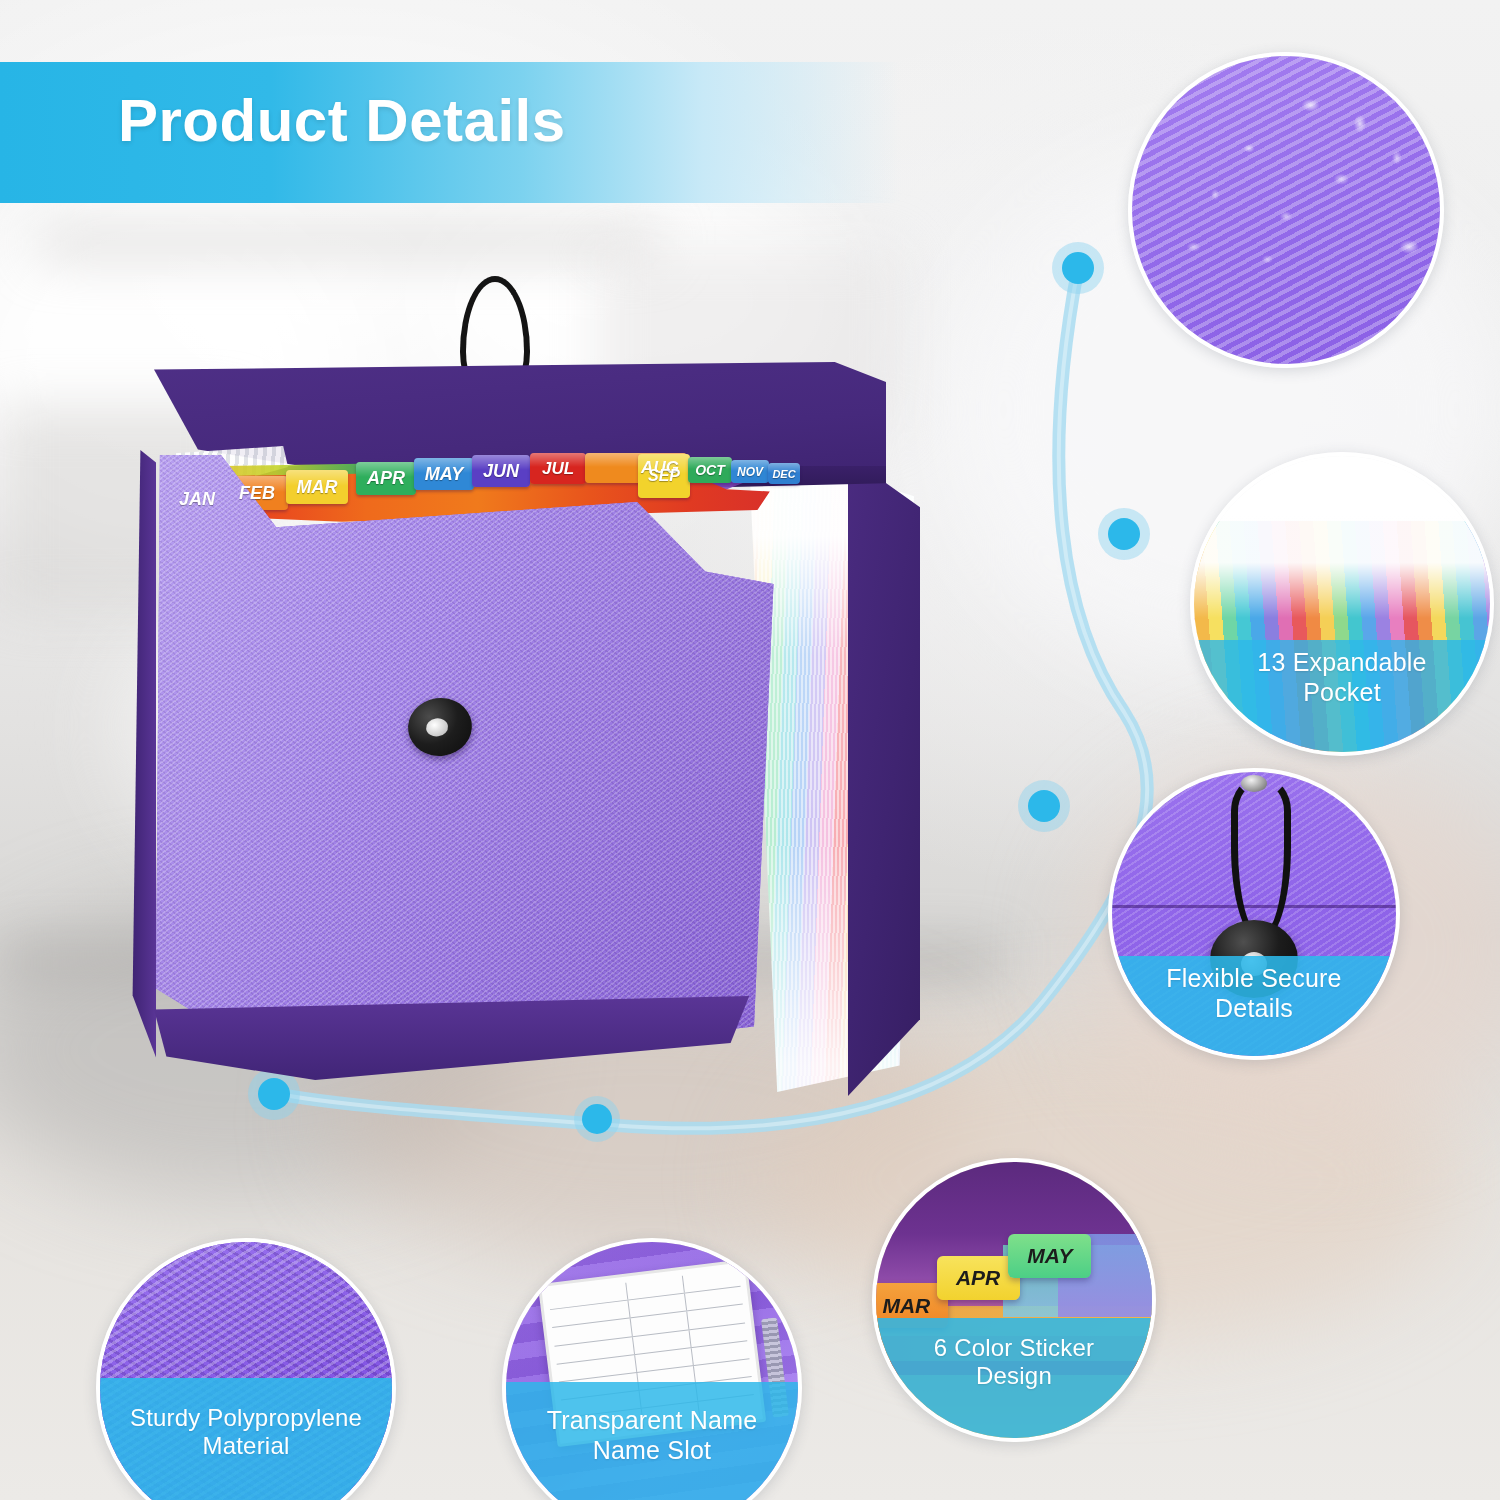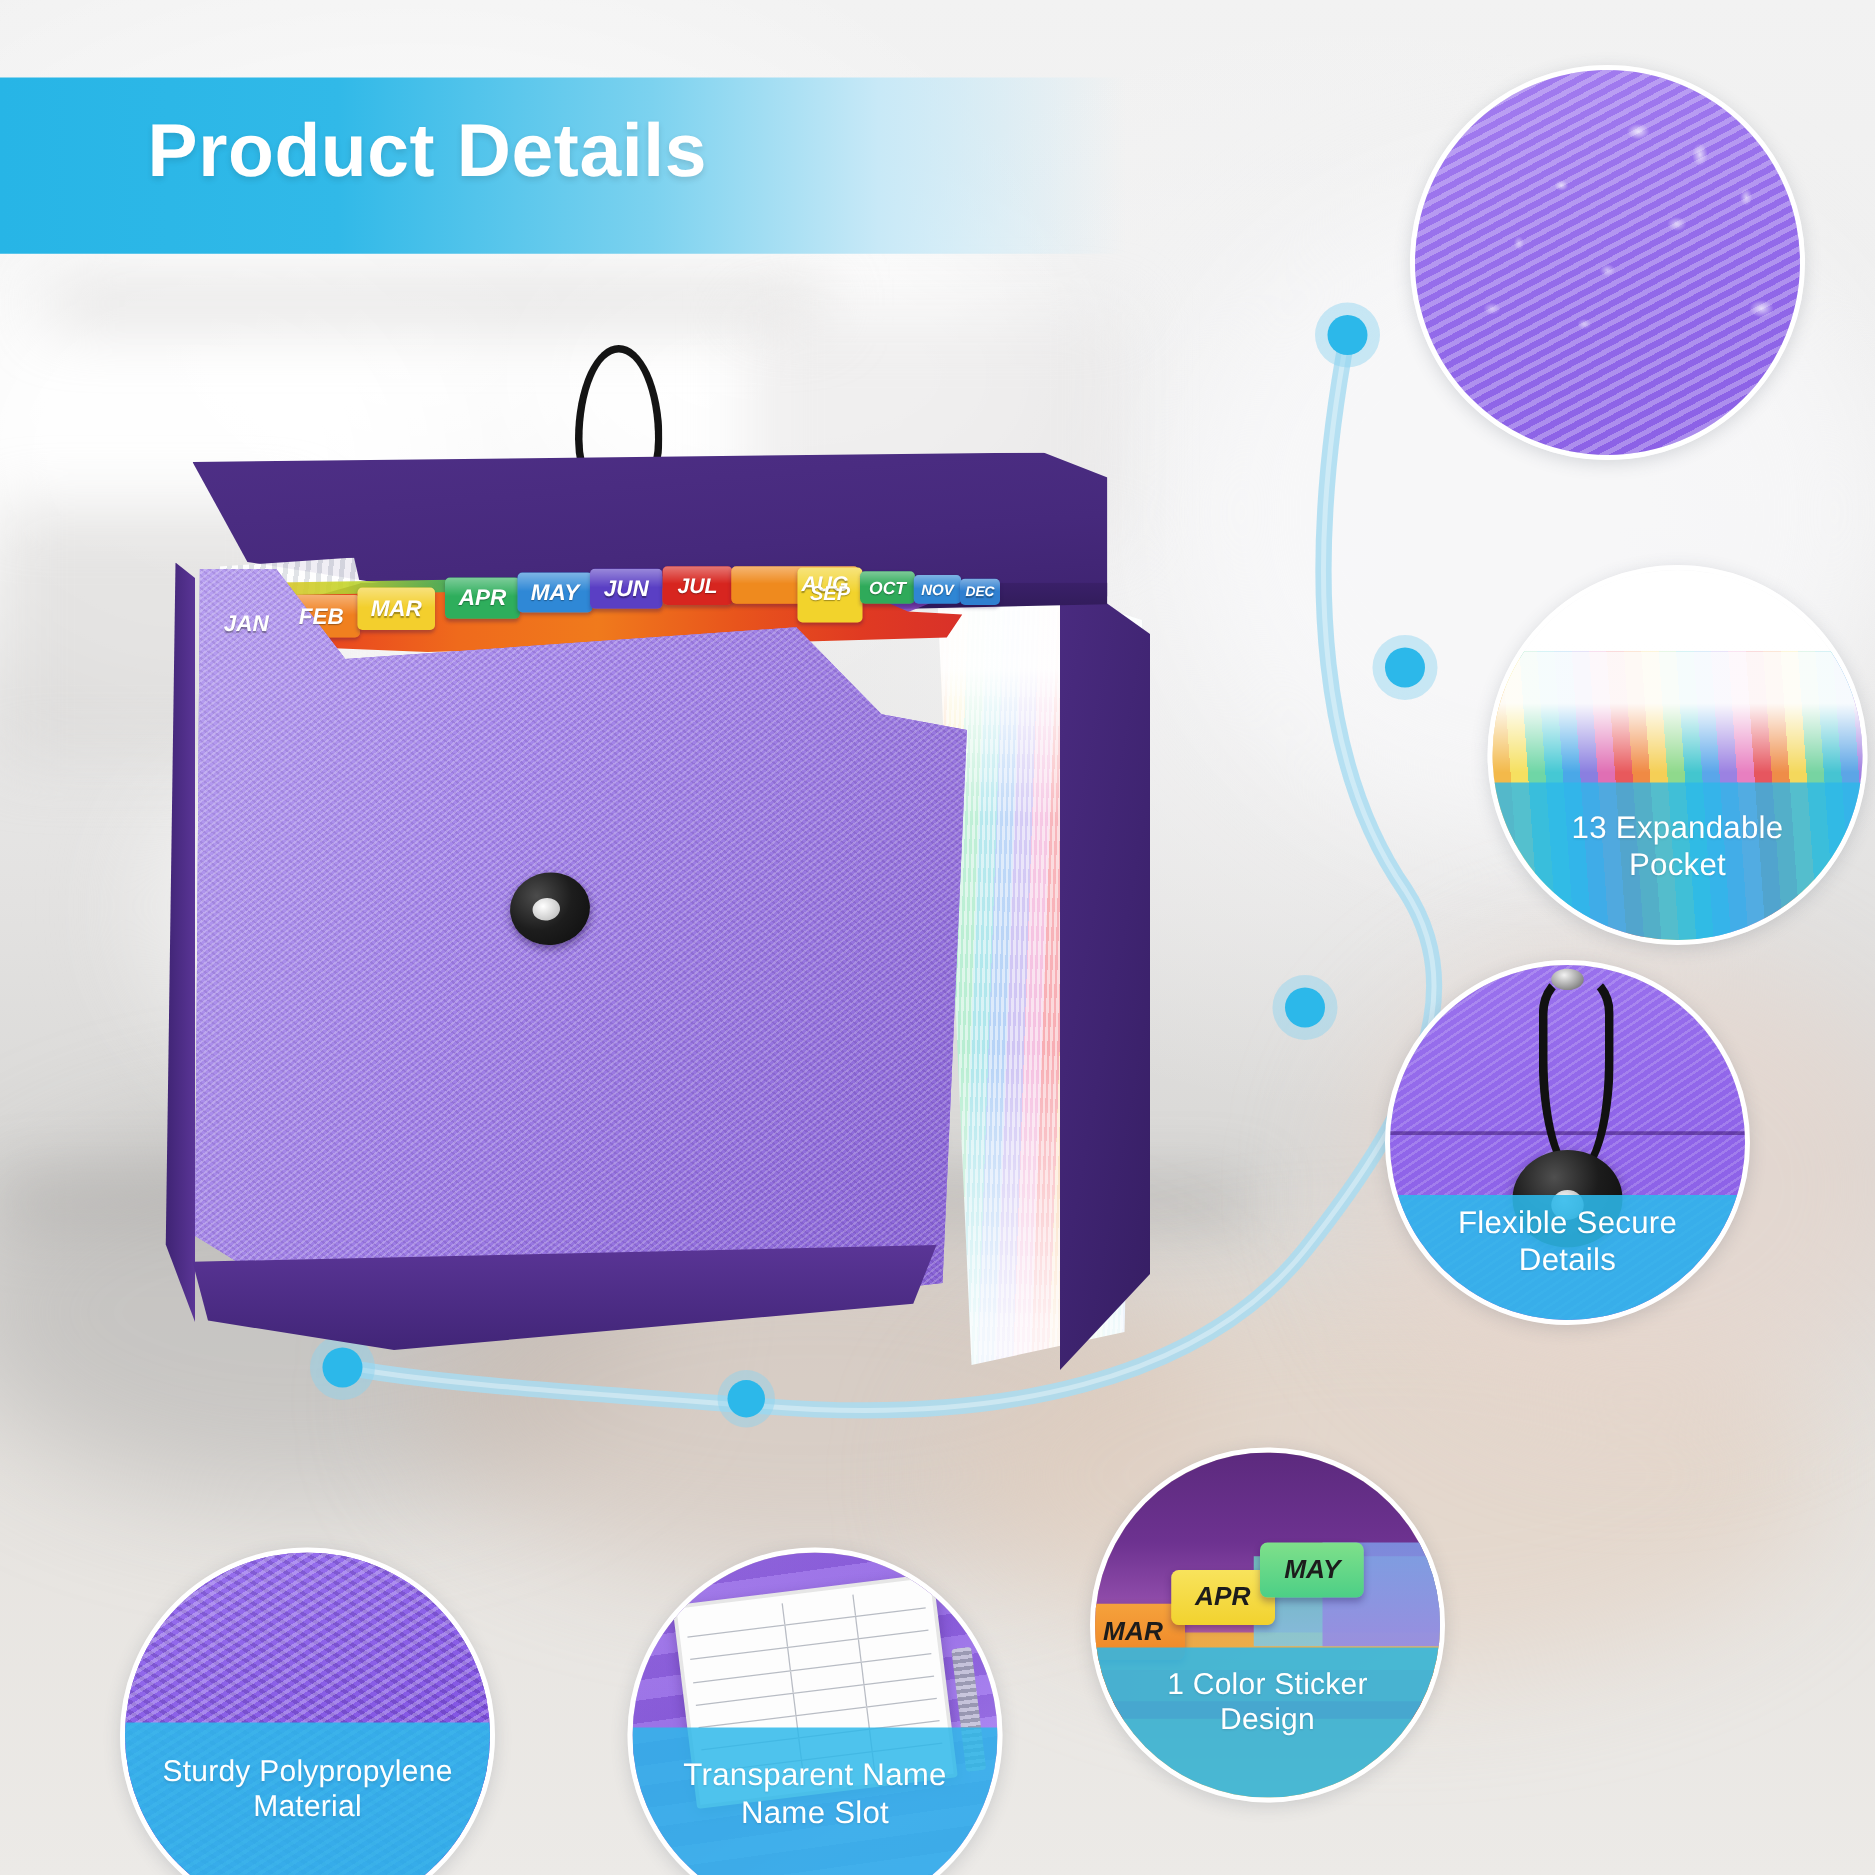--- a/index.html
+++ b/index.html
@@ -347,21 +347,21 @@
   </div>
 
   <div class="bubble" style="left:1128px;top:52px;width:308px;height:308px;">
     <div class="bub-photo tex-drops"></div>
   </div>
 
   <div class="bubble" style="left:1190px;top:452px;width:296px;height:296px;">
     <div class="bub-photo" style="background:linear-gradient(180deg,#ffffff 0 20%, #f4f4f6 100%);">
       <div style="position:absolute;left:-6%;right:-6%;top:22%;bottom:0;" class="tex-rainbow"></div>
     </div>
-    <div class="bub-cap" style="height:104px;padding-top:22px;font-size:25px;background:rgba(44,184,234,0.80);">
+    <div class="bub-cap" style="height:104px;padding-top:8px;font-size:25px;background:rgba(44,184,234,0.80);">
       <span>13 Expandable</span>
       <span>Pocket</span>
     </div>
   </div>
 
   <div class="bubble" style="left:1108px;top:768px;width:284px;height:284px;">
     <div class="bub-photo tex-plainpurple">
       <div class="bk-seam"></div>
       <div class="bk-cord"></div>
       <div class="bk-eyelet"></div>
@@ -380,21 +380,21 @@
       <div class="st-stripe" style="top:52%;height:12%;background:linear-gradient(92deg,#f0a93c,#f3c04a);opacity:.9;"></div>
       <div class="st-stripe" style="top:63%;height:10%;background:linear-gradient(92deg,#ef7f33,#f29840);"></div>
       <div class="st-stripe" style="top:72%;height:5%;background:#e8402f;"></div>
       <div class="st-stripe" style="left:46%;right:-10%;top:30%;height:26%;background:linear-gradient(180deg,#6fd0c0,#7fc8e8);opacity:.85;"></div>
       <div class="st-stripe" style="left:66%;right:-10%;top:26%;height:30%;background:linear-gradient(180deg,#7e9ae8,#9b86e0);opacity:.85;"></div>
       <div class="st-tab" style="left:-4%;top:44%;width:30%;height:16%;background:linear-gradient(180deg,#f5a23c,#ef8526);font-size:21px;">MAR</div>
       <div class="st-tab" style="left:22%;top:34%;width:30%;height:16%;background:linear-gradient(180deg,#f8e35c,#f2d22e);font-size:21px;">APR</div>
       <div class="st-tab" style="left:48%;top:26%;width:30%;height:16%;background:linear-gradient(180deg,#7fe08a,#4ccf86);font-size:21px;">MAY</div>
     </div>
     <div class="bub-cap" style="height:104px;padding-top:16px;font-size:24px;background:rgba(44,184,234,0.86);">
-      <span>1 Color Sticker</span>
+      <span>6 Color Sticker</span>
       <span>Design</span>
     </div>
   </div>
 
   <div class="bubble" style="left:96px;top:1238px;width:292px;height:292px;">
     <div class="bub-photo tex-carbon"></div>
     <div class="bub-cap" style="height:130px;padding-top:26px;font-size:24px;">
       <span>Sturdy Polypropylene</span>
       <span>Material</span>
     </div>

